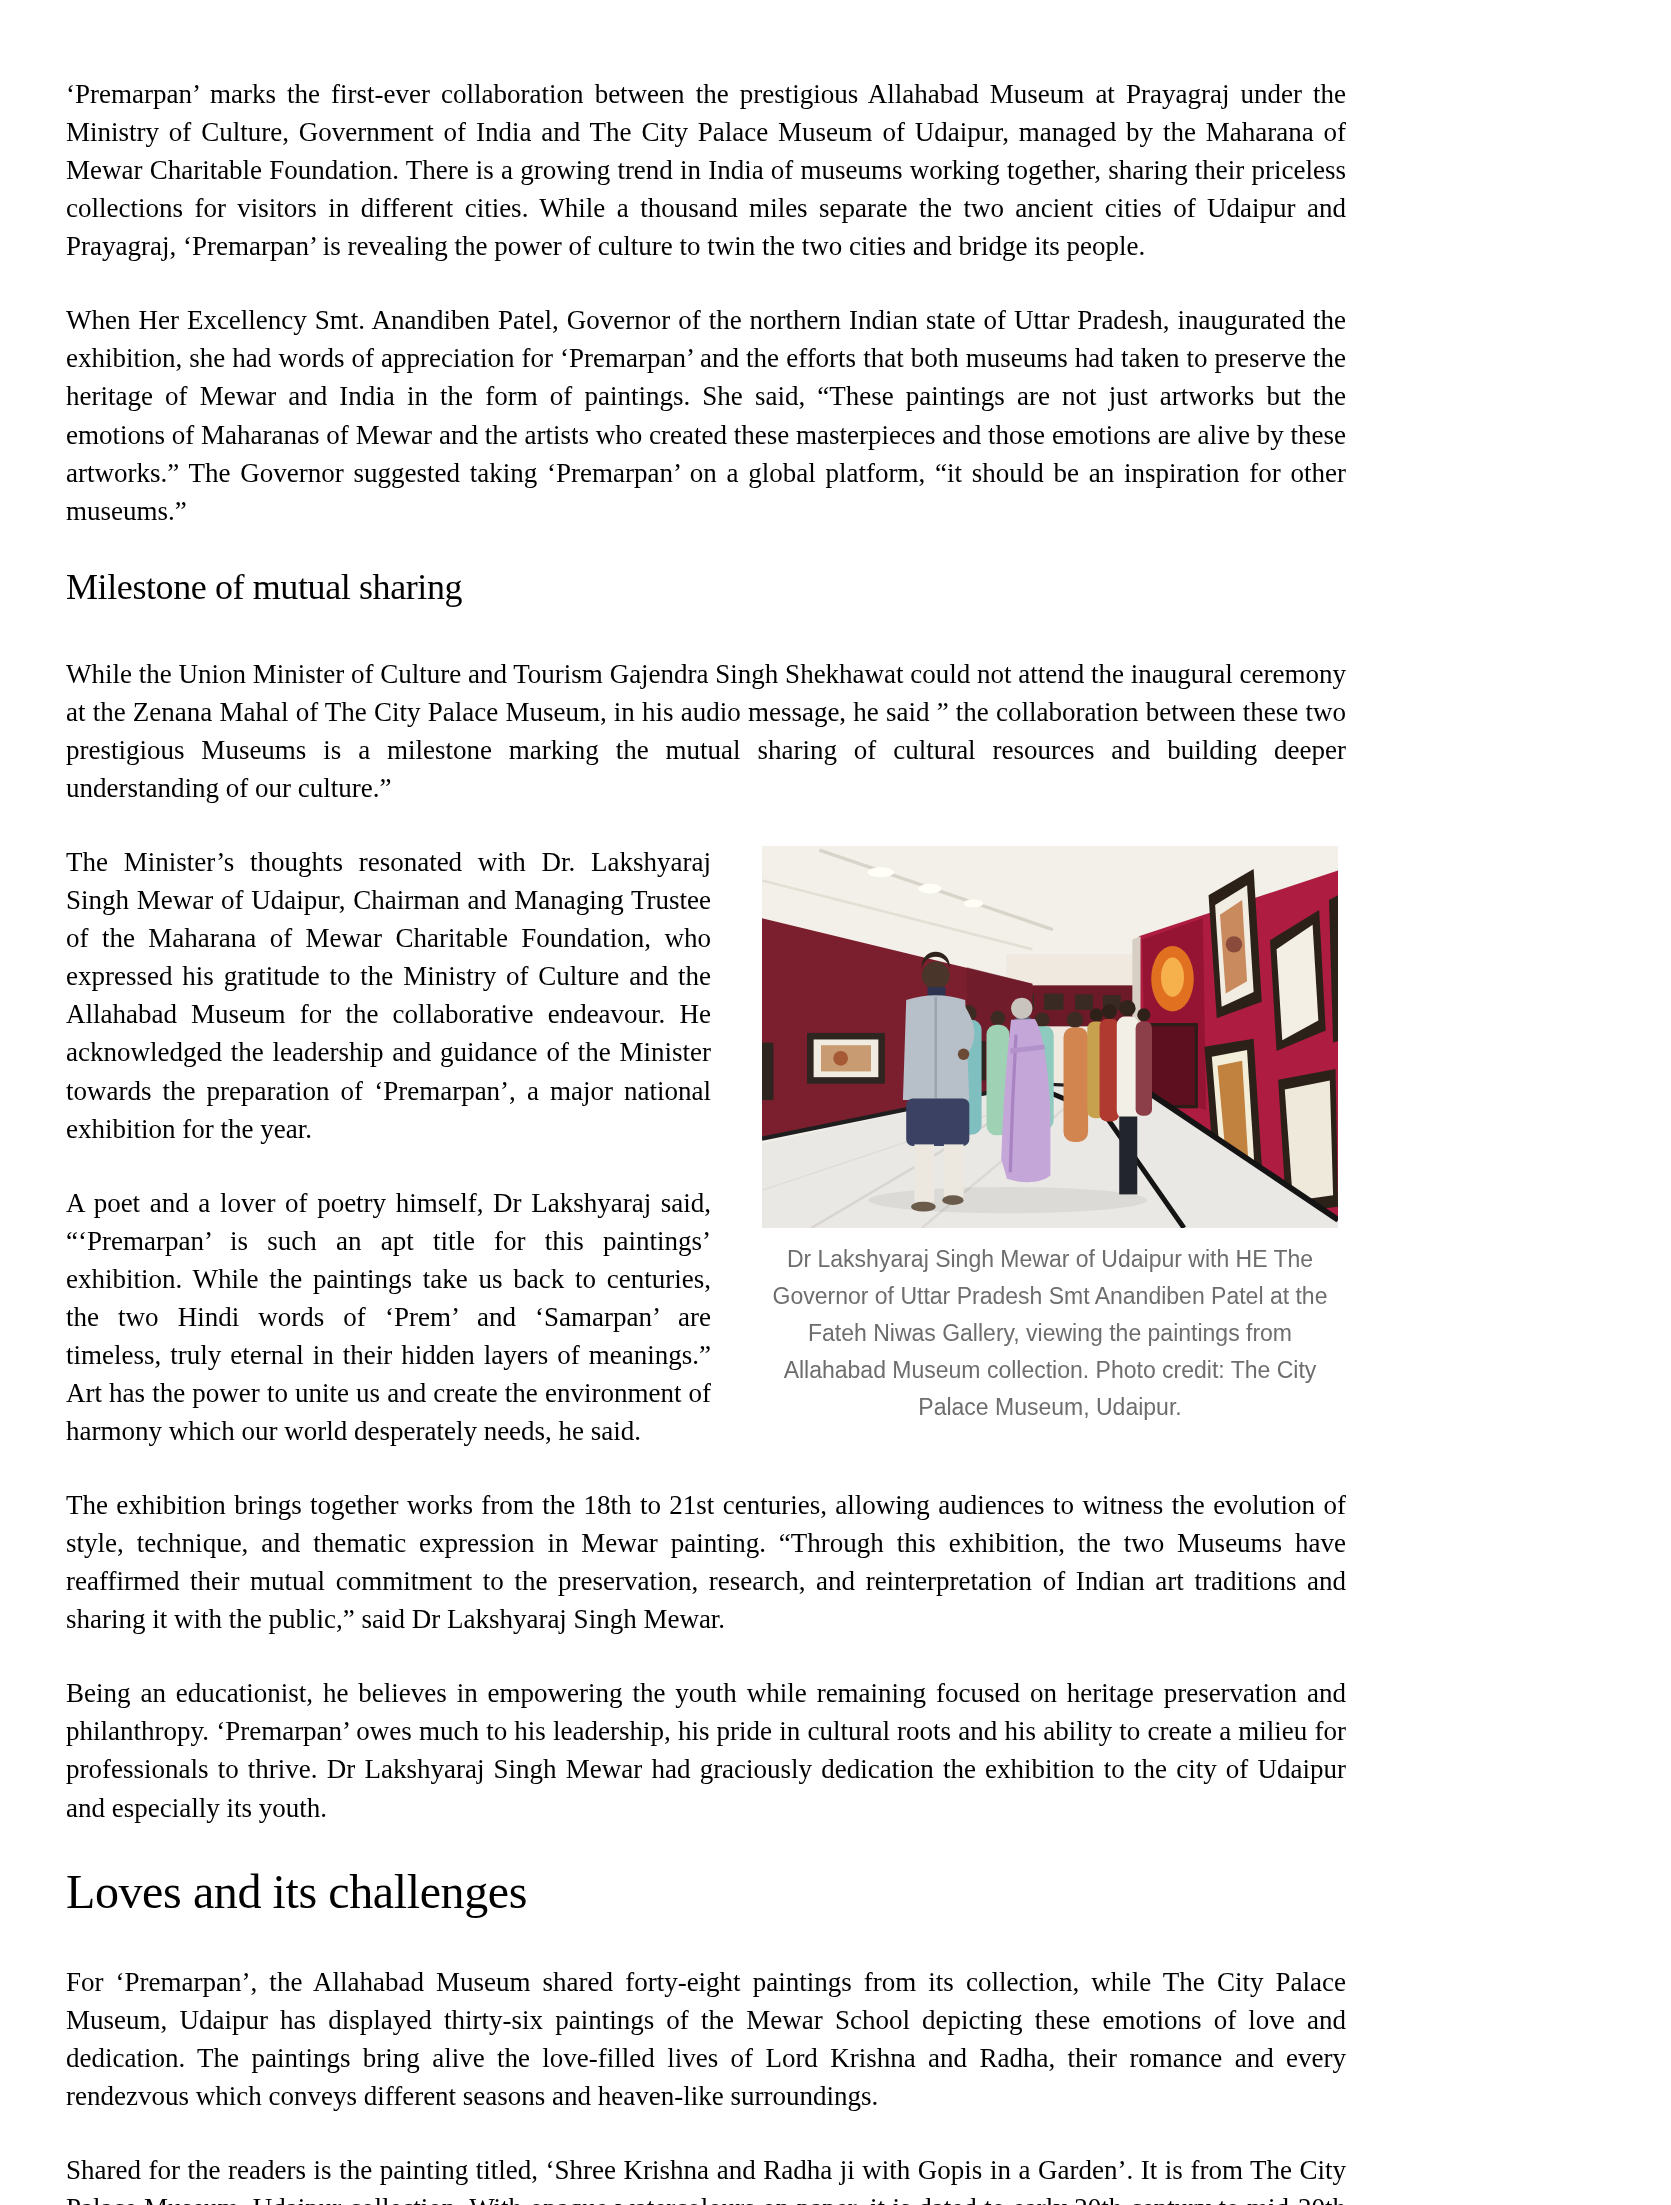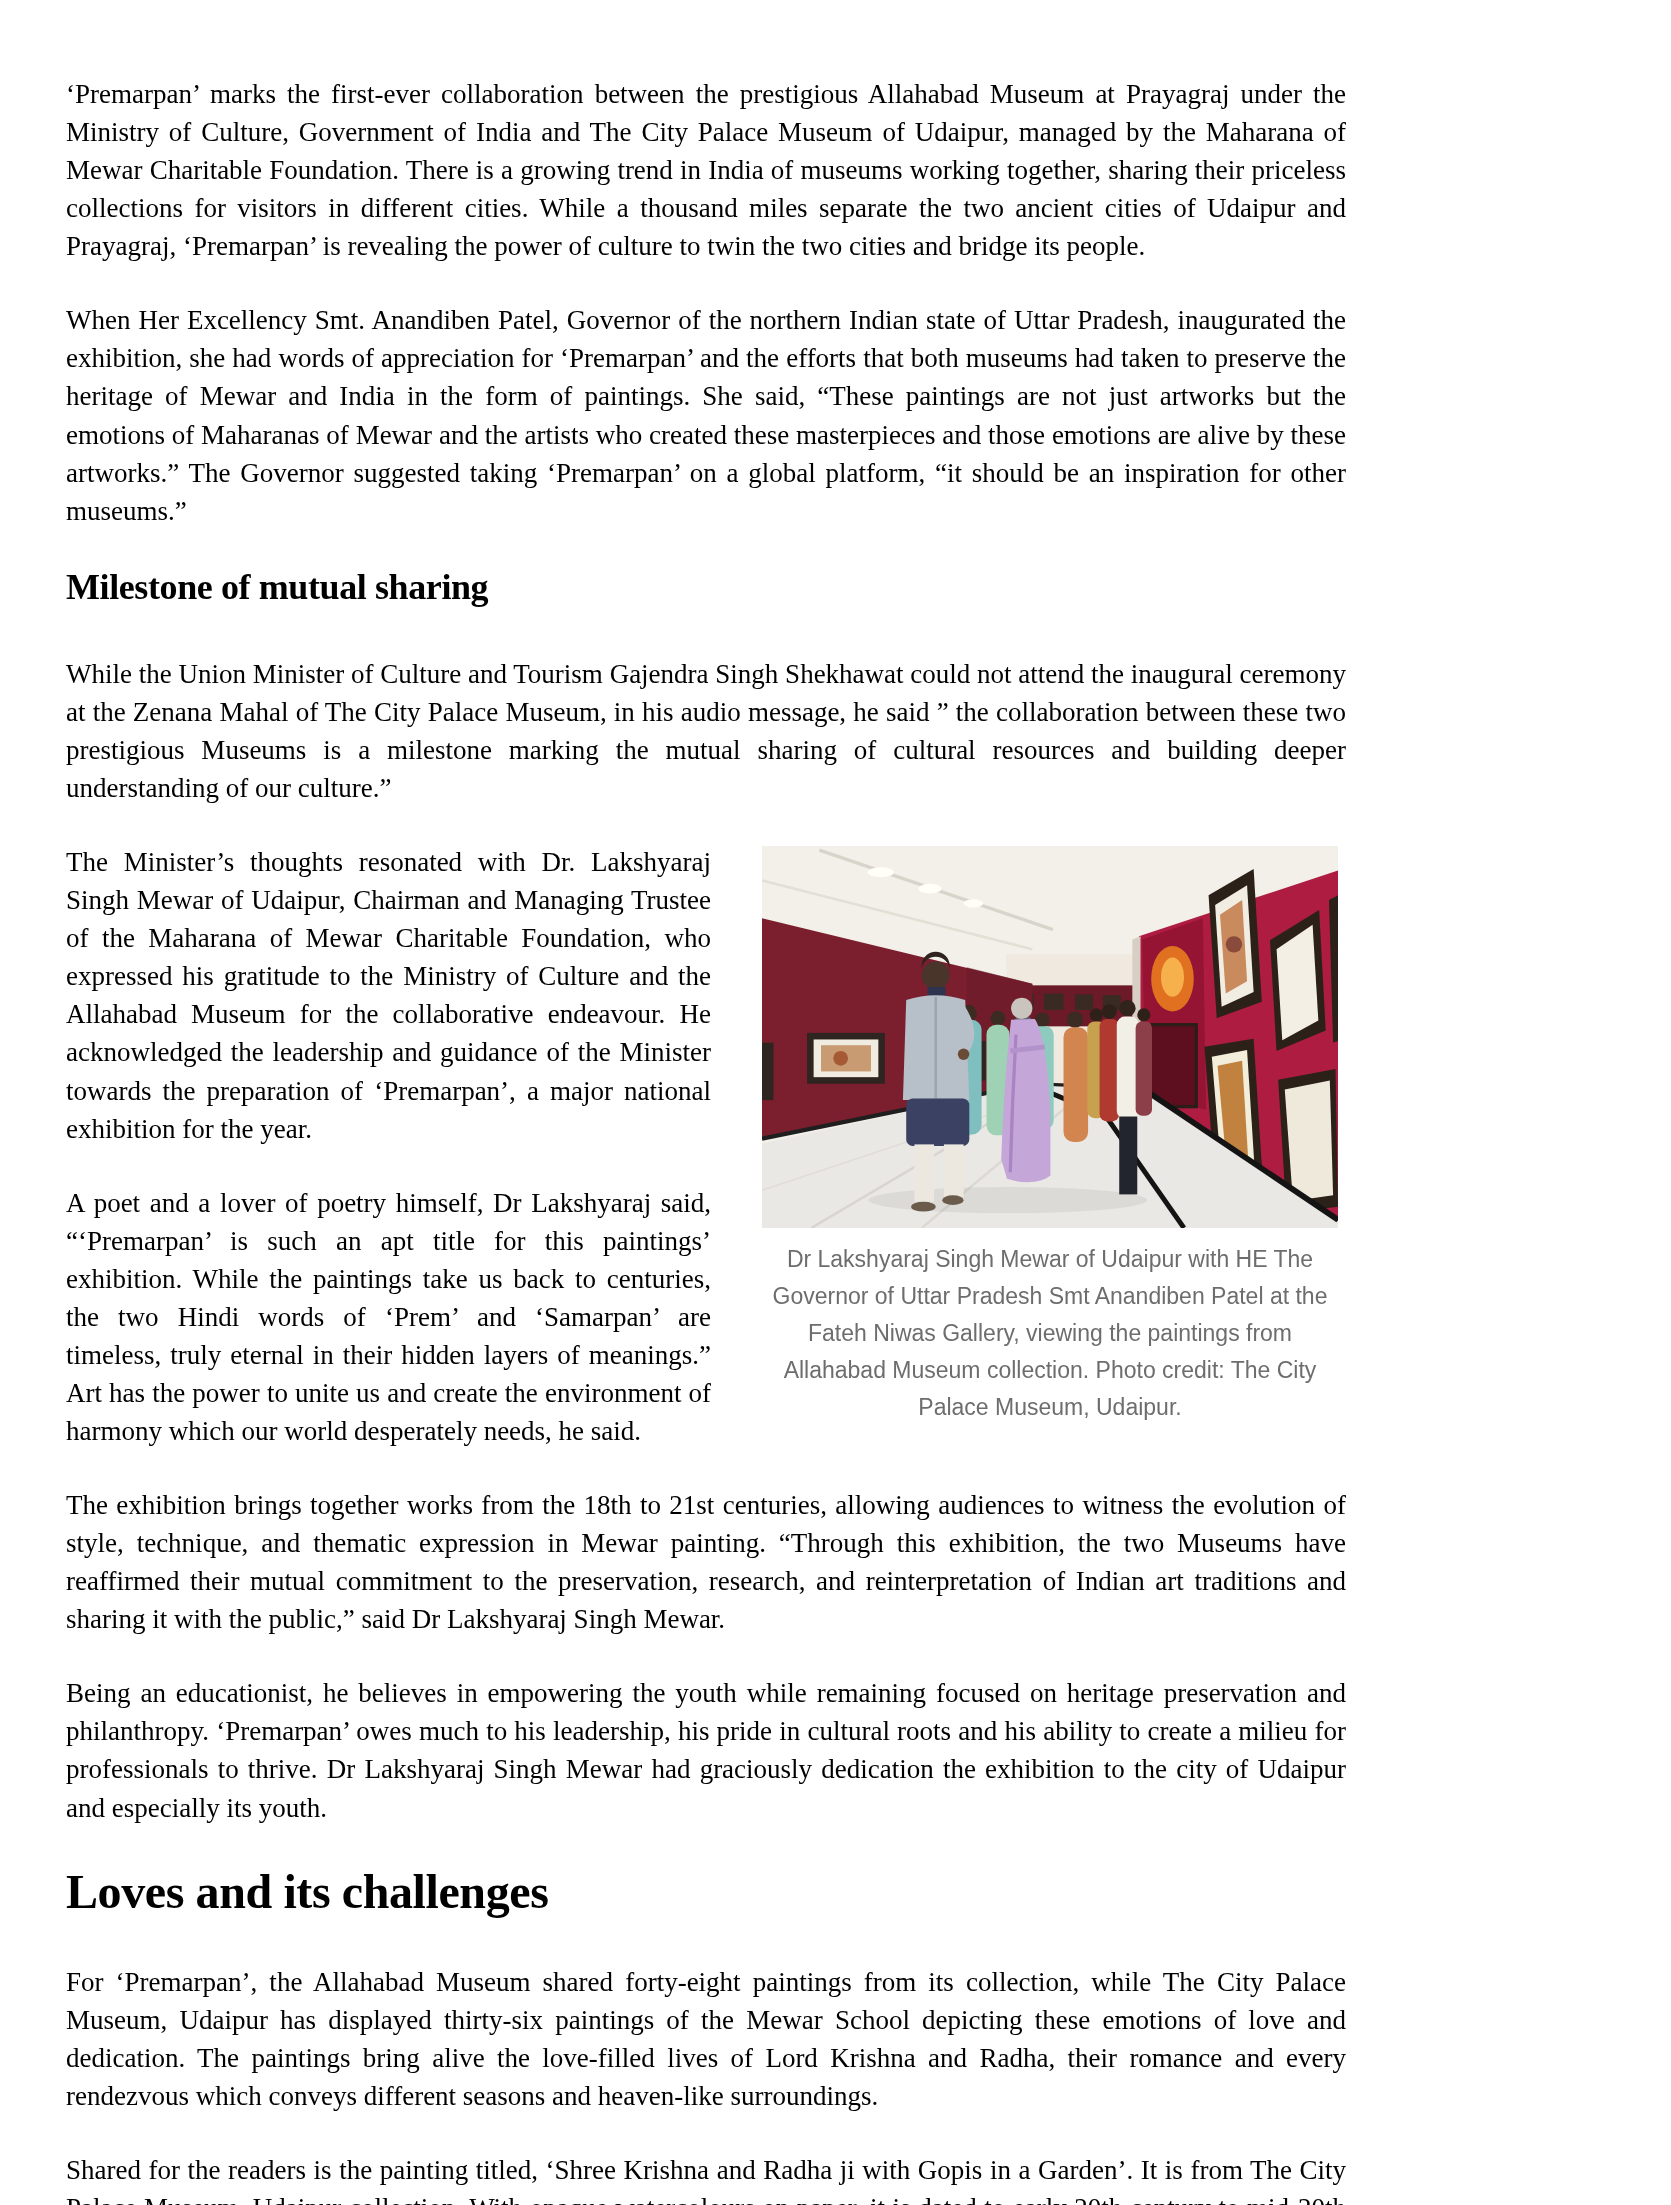--- a/index.html
+++ b/index.html
@@ -15,21 +15,21 @@
     overflow: hidden;
   }
   .body-text {
     font-size: 27px;
     line-height: 1.41;
     text-align: justify;
     margin: 0 0 36px 0;
   }
   .section-heading {
     font-family: "Liberation Serif", "DejaVu Serif", serif;
-    font-weight: bold;
+    font-weight: normal;
     letter-spacing: -0.4px;
     margin: 11.5px 0 46px 0;
     font-size: 36px;
     line-height: 1.2;
   }
   .section-heading.large {
     font-size: 48px;
     margin: 19px 0 43px 0;
   }
   figure.article-figure {

